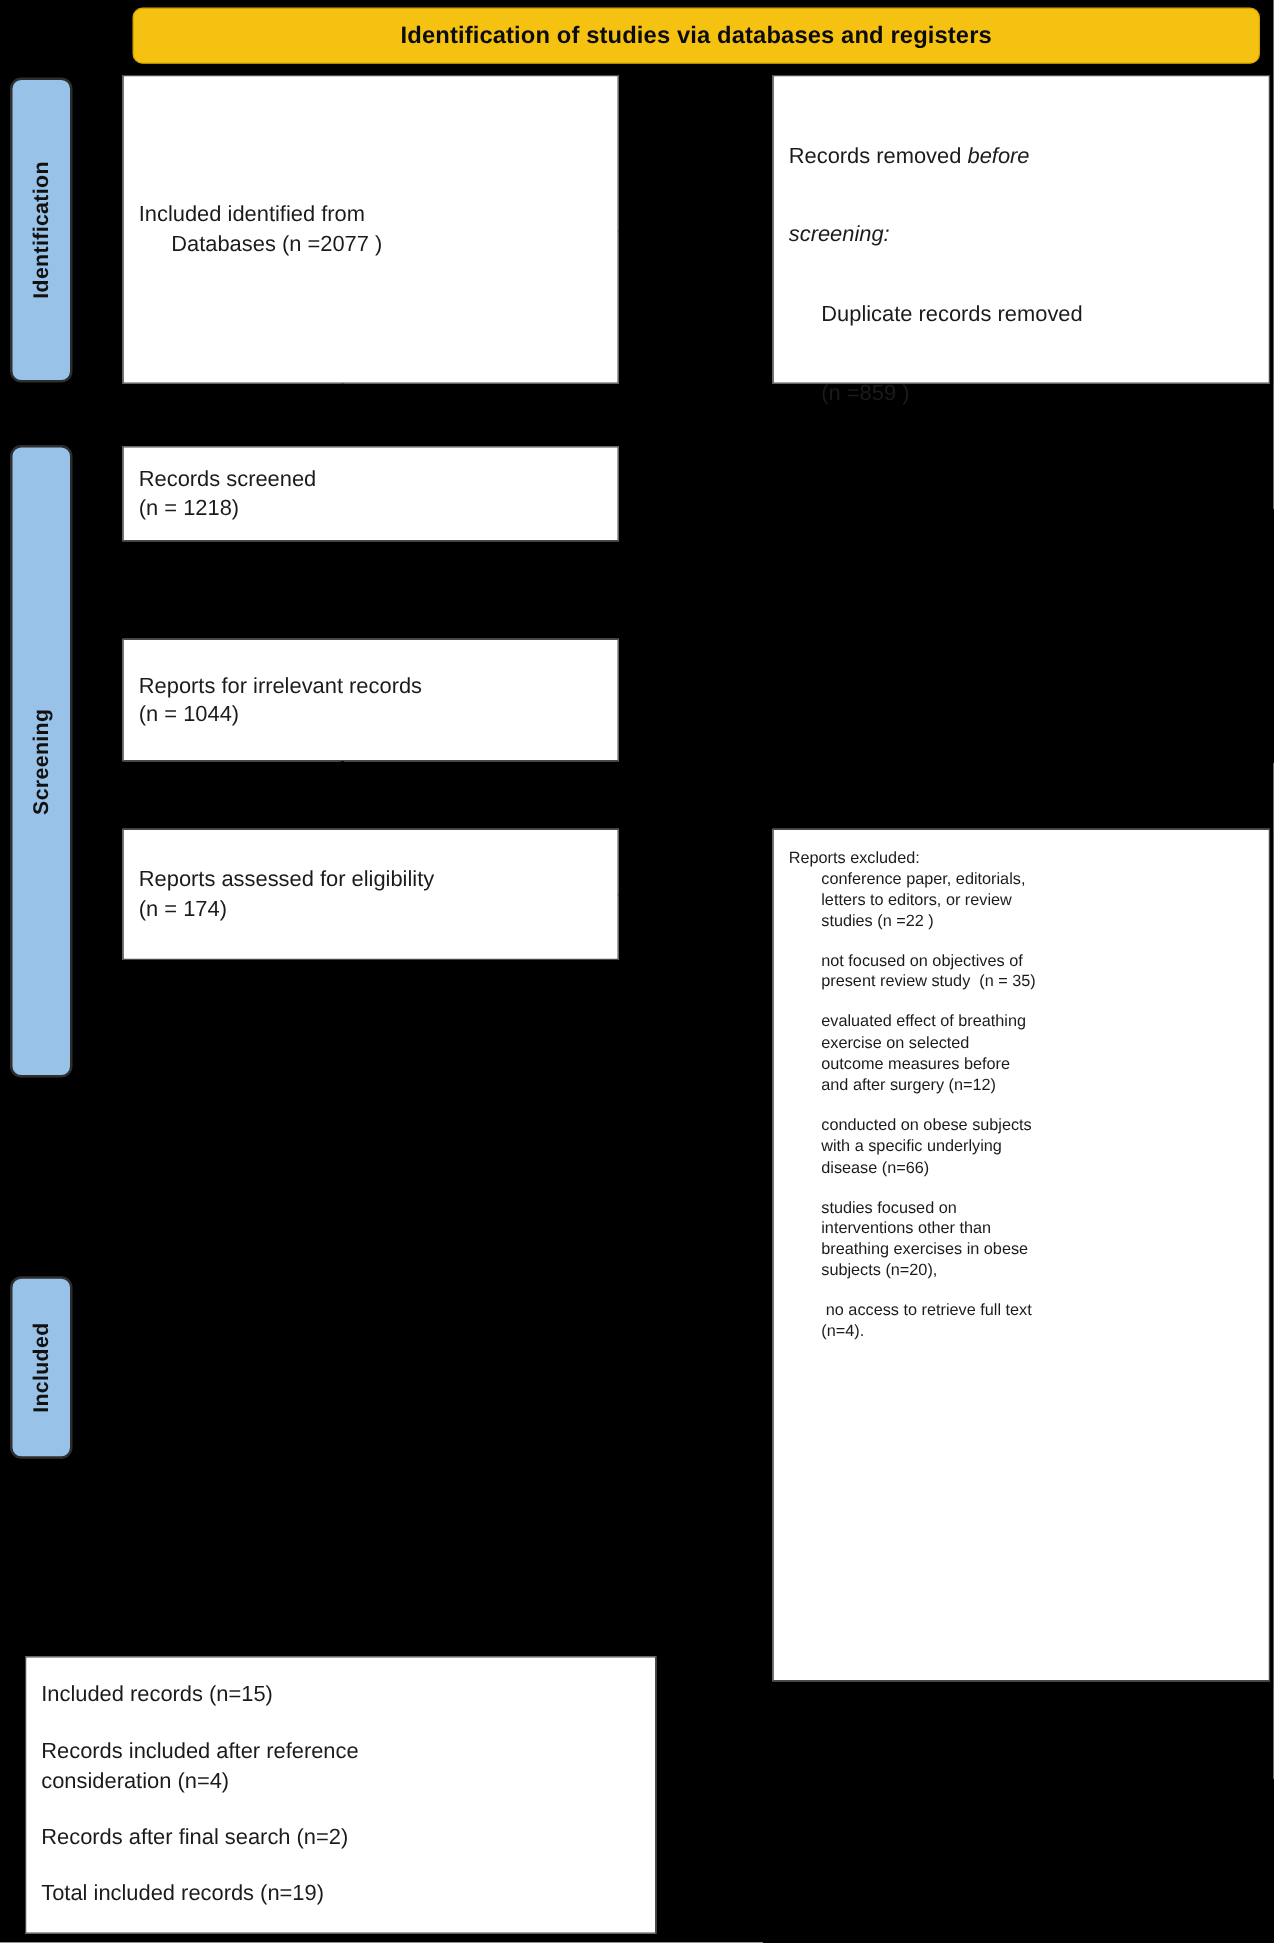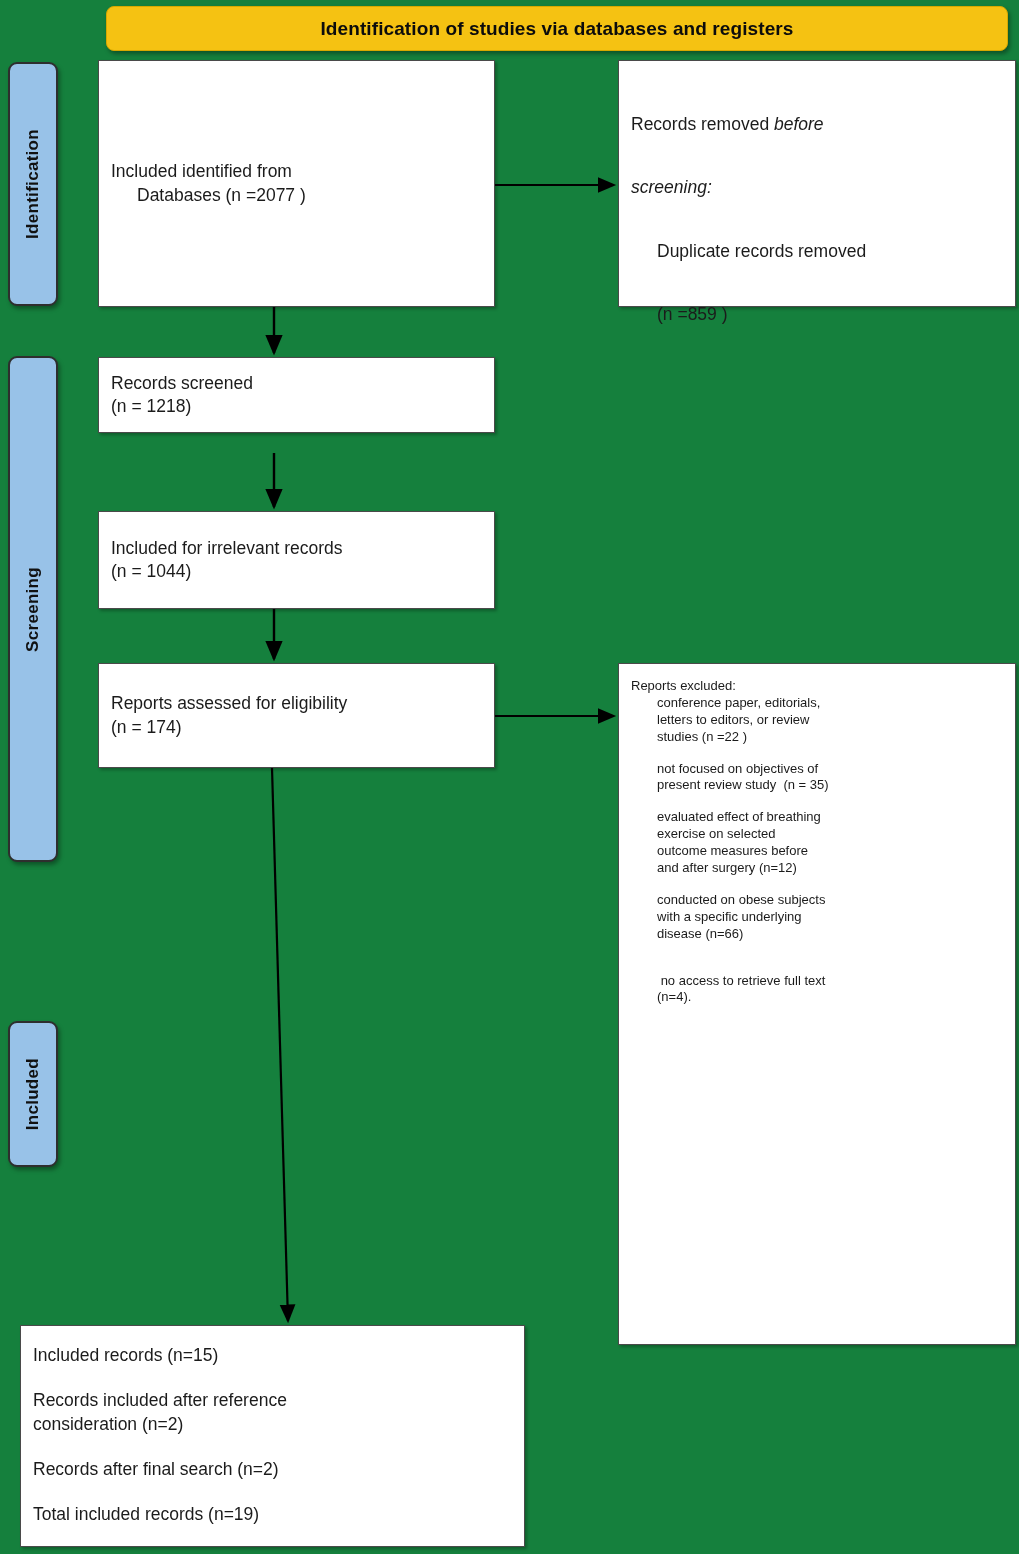--- a/index.html
+++ b/index.html
@@ -7,21 +7,21 @@
     padding: 0;
     background: #ffffff;
   }
   body {
     font-family: "Liberation Sans", sans-serif;
   }
   #prisma-root {
     position: relative;
     width: 1019px;
     height: 1554px;
-    background: #15803d;
+    background: #000000;
     overflow: hidden;
   }
 
   
   .banner {
     position: absolute;
     left: 106px;
     top: 6px;
     width: 902px;
     height: 45px;
@@ -137,21 +137,21 @@
     <div class="ln ind">Duplicate records removed</div>
     <div class="ln ind">(n =859 )</div>
   </div>
 
   <div class="flowbox" id="box-screened">
     <div class="ln">Records screened</div>
     <div class="ln">(n = 1218)</div>
   </div>
 
   <div class="flowbox" id="box-irrelevant">
-    <div class="ln">Included for irrelevant records</div>
+    <div class="ln">Reports for irrelevant records</div>
     <div class="ln">(n = 1044)</div>
   </div>
 
   <div class="flowbox" id="box-eligibility">
     <div class="ln">Reports assessed for eligibility</div>
     <div class="ln">(n = 174)</div>
   </div>
 
   <div class="flowbox" id="box-excluded">
     <div class="ln">Reports excluded:</div>
@@ -164,29 +164,33 @@
     <div class="gap"></div>
     <div class="ln ind">evaluated effect of breathing
 exercise on selected
 outcome measures before
 and after surgery (n=12)</div>
     <div class="gap"></div>
     <div class="ln ind">conducted on obese subjects
 with a specific underlying
 disease (n=66)</div>
     <div class="gap"></div>
+    <div class="ln ind">studies focused on
+interventions other than
+breathing exercises in obese
+subjects (n=20),</div>
     <div class="gap"></div>
     <div class="ln ind"> no access to retrieve full text
 (n=4).</div>
   </div>
 
   <div class="flowbox" id="box-included-final">
     <div class="ln">Included records (n=15)</div>
     <div class="ln">Records included after reference
-consideration (n=2)</div>
+consideration (n=4)</div>
     <div class="ln">Records after final search (n=2)</div>
     <div class="ln">Total included records (n=19)</div>
   </div>
 
   <svg id="connectors" viewBox="0 0 1019 1554">
     <defs>
       <marker id="arrowhead" markerWidth="9" markerHeight="9" refX="7.5" refY="4" orient="auto" markerUnits="strokeWidth">
         <path d="M0,0.4 L8.5,4 L0,7.6 z" fill="#000000"></path>
       </marker>
     </defs>

